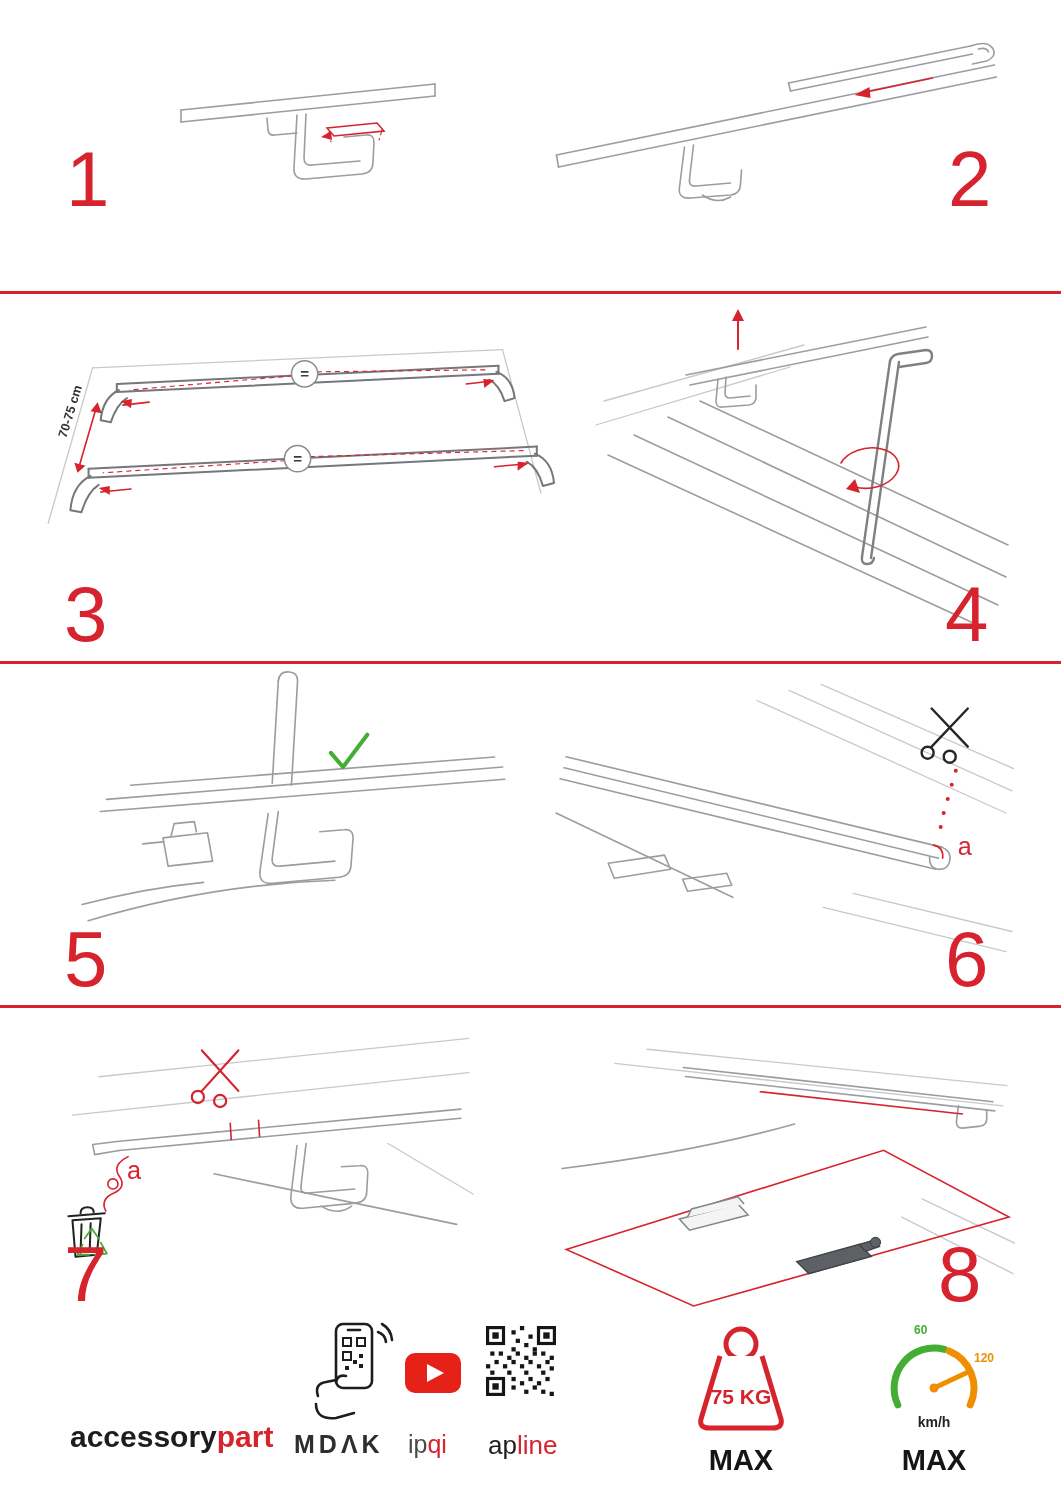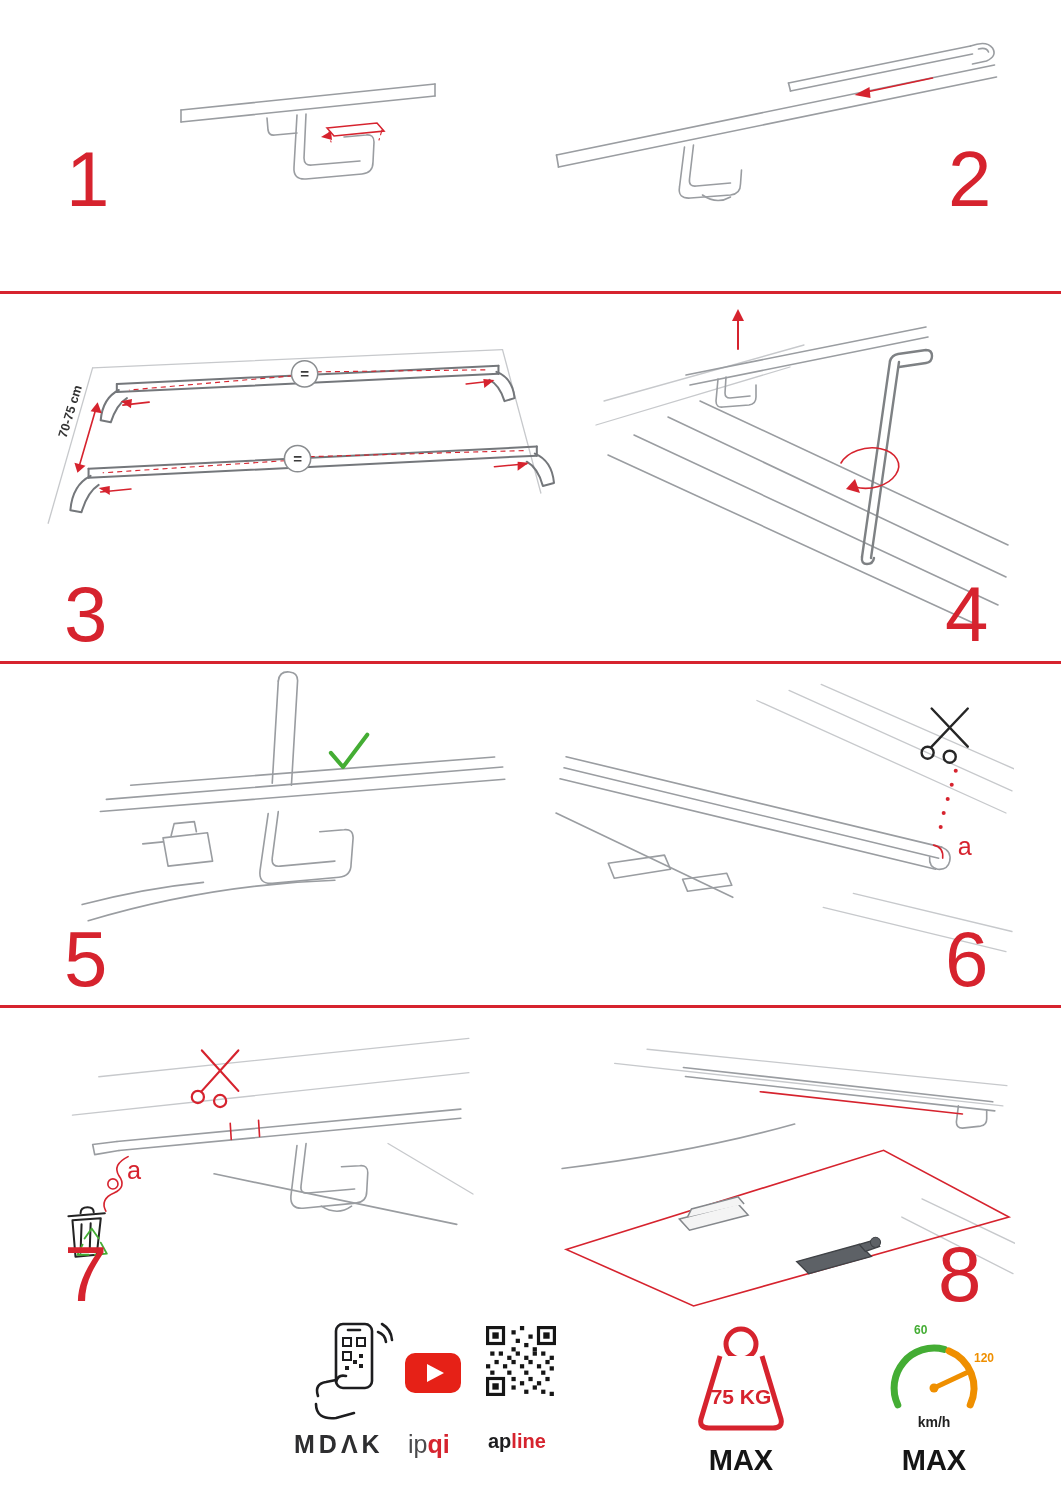--- a/index.html
+++ b/index.html
@@ -10,22 +10,22 @@
   body{background:#ffffff;font-family:"Liberation Sans",sans-serif}
   .page{position:relative;width:1061px;height:1500px;background:#fff;margin:0 auto;overflow:hidden}
   .illus{position:absolute}
   .step-num{position:absolute;font-size:78px;line-height:1;color:var(--accent);font-weight:400}
   .divider{position:absolute;left:0;width:100%;height:3px;background:var(--accent)}
   .brand{position:absolute;font-size:47px;font-weight:700;letter-spacing:5px;color:var(--blue)}
   .brandsub{position:absolute;font-size:30px;font-weight:700;color:var(--ink)}
   .red{color:var(--accent)}
   .applabel{position:absolute;font-size:25px;font-weight:700;letter-spacing:4px;color:#2e2e30}
   .chlabel{position:absolute;font-size:25px;font-weight:500;color:#4a4a4c}
-  .chlabel .red{font-weight:700}
-  .sitelabel{position:absolute;font-size:20px;font-weight:700;color:var(--ink)}
+  .chlabel .red{font-weight:400}
+  .sitelabel{position:absolute;font-size:26px;font-weight:400;color:var(--ink)}
   .maxlabel{position:absolute;font-size:29px;font-weight:700;color:#151515;text-align:center}
   .unitlabel{position:absolute;font-size:14px;font-weight:700;color:#222;text-align:center}
   .icon{position:absolute}
   svg text{font-family:"Liberation Sans",sans-serif}
   .s{stroke:var(--sketch);fill:none;stroke-width:1.6;stroke-linecap:round;stroke-linejoin:round}
   .s2{stroke:#c7c9cc;fill:none;stroke-width:1.3;stroke-linecap:round}
   .sd{stroke:#74777b;fill:none;stroke-width:2;stroke-linecap:round;stroke-linejoin:round}
   .r2{stroke:var(--accent);fill:none;stroke-width:1.6;stroke-linecap:round}
   .rdash{stroke:var(--accent);fill:none;stroke-width:1.1;stroke-dasharray:5 4}
   .rdots circle{fill:var(--accent)}
@@ -301,20 +301,23 @@
       <path d="M136,196 l4,-8 l46,-12 l6,7" fill="none"></path>
     </g>
     <g class="adp2">
       <path d="M244,240 l62,-17 l12,12 l-62,17 z"></path>
       <path d="M306,223 l14,-4 l6,6 l-14,5 z"></path>
       <circle cx="322" cy="221" r="5"></circle>
     </g>
   </svg>
   <div class="step-num" style="left:938px;top:1235px">8</div>
 
+  <div class="brandsub" style="left:70px;top:1420px">
+    <span>accessory</span><span class="red">part</span>
+  </div>
 
   <svg class="icon" style="left:306px;top:1320px;width:88px;height:102px" viewBox="0 0 88 102">
     <g class="ph">
       <rect x="30" y="4" width="36" height="64" rx="7"></rect>
       <path d="M42,10 l12,0"></path>
       <path d="M72,12 a12,12 0 0 1 8,10"></path>
       <path d="M76,4 a20,20 0 0 1 10,16"></path>
       <path d="M12,76 q-4,-12 8,-14 l10,-2"></path>
       <path d="M10,84 q0,16 20,14 l18,-5"></path>
       <path d="M30,62 q2,-8 10,-6"></path>

